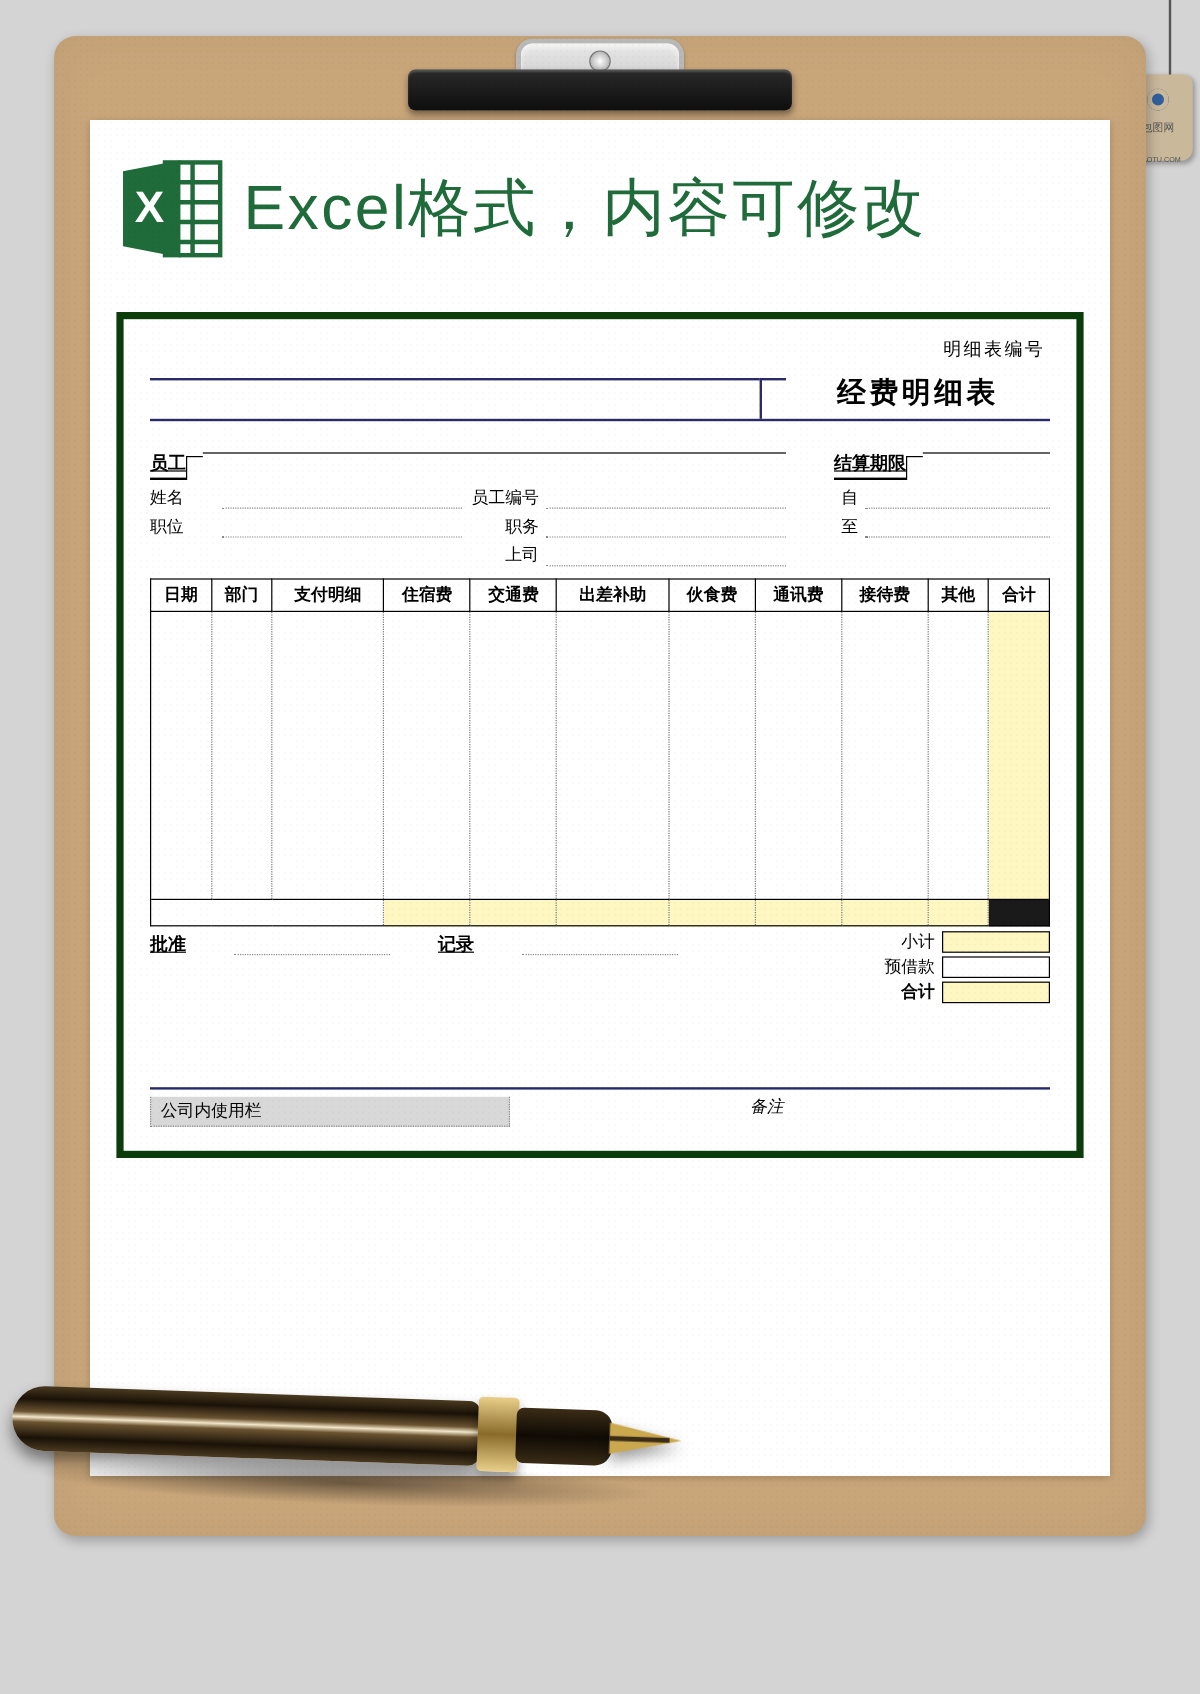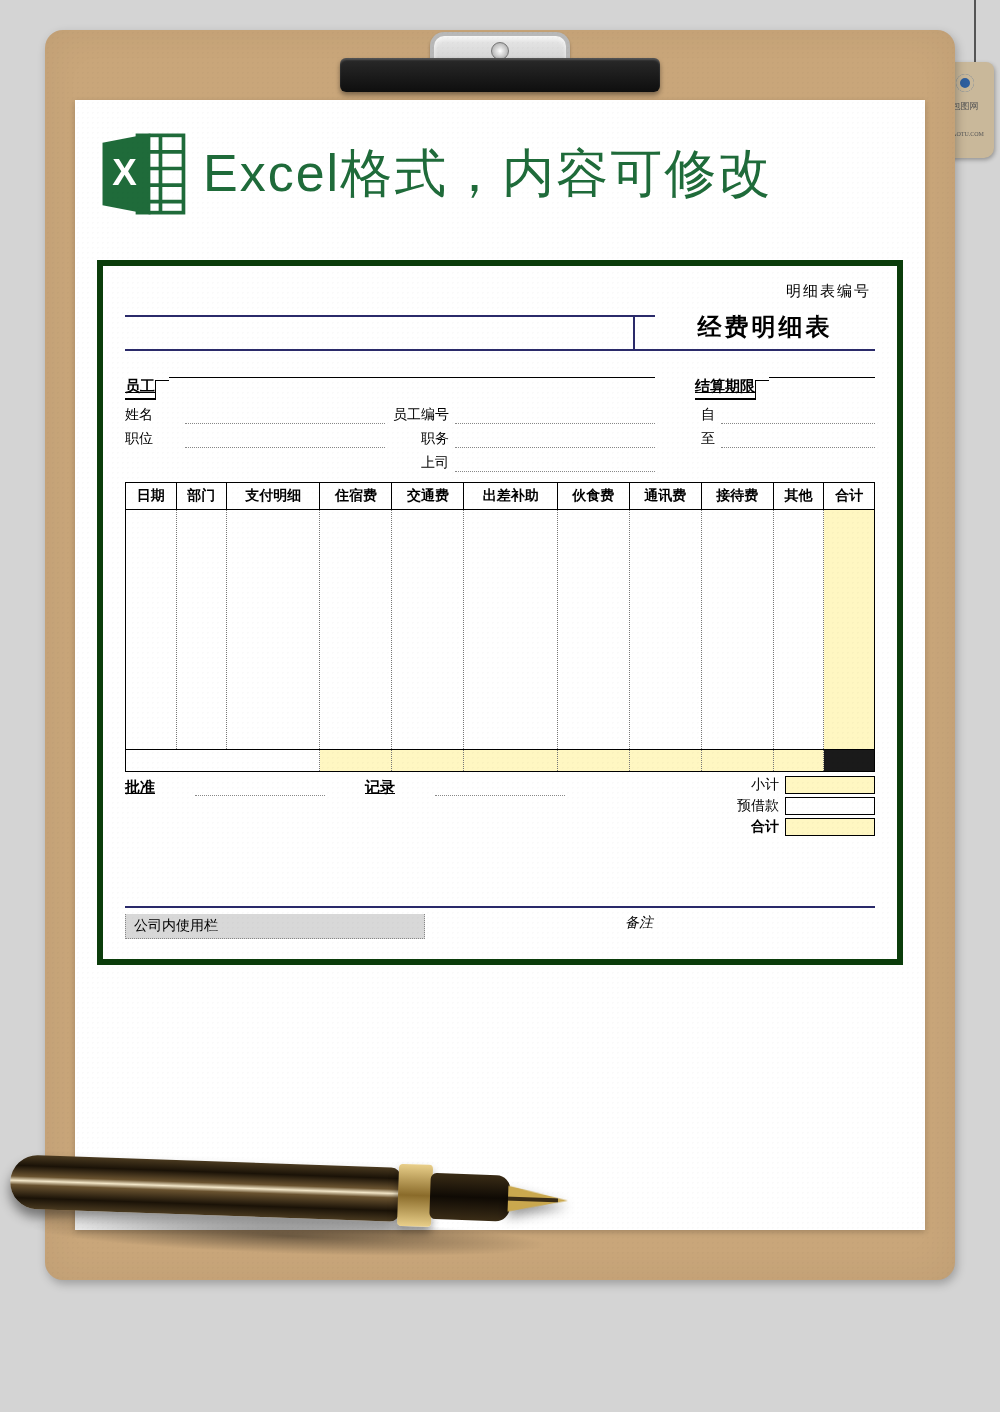--- a/index.html
+++ b/index.html
@@ -77,29 +77,28 @@
   
   .tag-string{
     position:absolute;
     right:24px; top:0;
     width:2px; height:70px;
     background:#555;
   }
   .tag{
     position:absolute;
     right:6px; top:62px;
-    width:58px; height:96px;
+    width:58px; height:72px;
     background:#c9b89a;
     border-radius:8px 8px 10px 10px;
     box-shadow:1px 2px 4px rgba(0,0,0,.3);
     text-align:center;
     font-size:9px;
     color:#555;
     padding-top:38px;
-    font-family:Liberation Serif, serif;
   }
   .tag::before{
     content:"";
     position:absolute;
     left:50%; top:12px; transform:translateX(-50%);
     width:18px;height:18px;border-radius:50%;
     background:#2f5f9e;
     box-shadow: inset 0 0 0 4px #c9b89a;
   }
   

